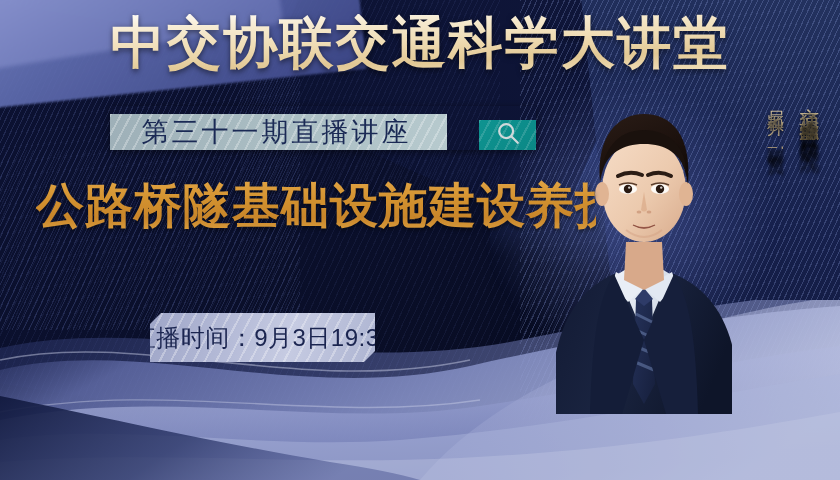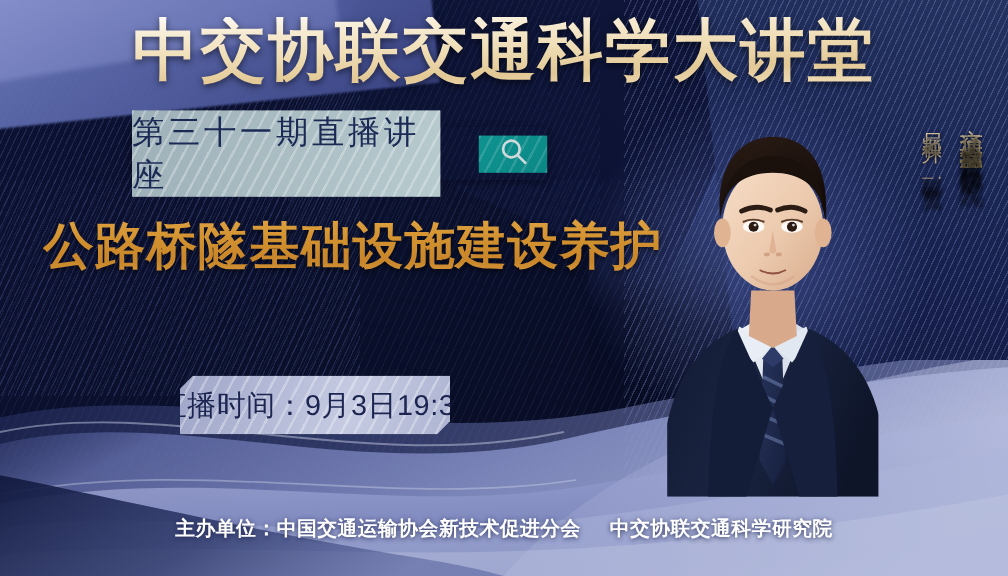--- a/index.html
+++ b/index.html
@@ -78,22 +78,22 @@
     font-family:"DejaVu Sans","Liberation Sans",sans-serif;
     background:linear-gradient(178deg,#ffffff 0%,#f7ecd4 22%,#efdcb4 48%,#e2c894 72%,#f3e4c4 100%);
     -webkit-background-clip:text;background-clip:text;
     -webkit-text-fill-color:transparent;color:transparent;
     transform:scaleX(.97);
     filter:drop-shadow(0 2px 3px rgba(0,0,0,.55));
   }
 
   
   .searchbar{
-    position:absolute;left:110px;top:106px;width:346px;height:44px;
-    display:flex;align-items:center;
+    position:absolute;left:110px;top:106px;width:426px;height:44px;
+    display:flex;align-items:flex-end;
     box-shadow:0 2px 7px rgba(0,0,0,.45);
     gap:32px;
   }
   .searchbar .field{
     flex:1;
     display:flex;align-items:center;justify-content:center;
     background:
       repeating-linear-gradient(118deg,rgba(255,255,255,.28) 0 2px,rgba(255,255,255,0) 2px 9px),
       linear-gradient(100deg,#9eb0b8 0%,#a9bcc2 45%,#b7cace 100%);
     color:#1b2a55;
@@ -105,21 +105,21 @@
     background:
       repeating-linear-gradient(118deg,rgba(255,255,255,.14) 0 2px,rgba(255,255,255,0) 2px 9px),
       linear-gradient(135deg,#0e9390 0%,#0b8886 100%);
     display:flex;align-items:center;justify-content:center;
   }
   .searchbar .sbtn svg{width:26px;height:26px;}
 
   
   .subtitle{
     position:absolute;left:36px;top:180px;width:560px;
-    font-size:42px;line-height:50px;font-weight:700;
+    font-size:48px;line-height:50px;font-weight:700;
     letter-spacing:1px;
     font-family:"DejaVu Sans","Liberation Sans",sans-serif;
     background:linear-gradient(180deg,#e0a343 0%,#d2912f 40%,#c8852a 75%,#d89b3c 100%);
     -webkit-background-clip:text;background-clip:text;
     -webkit-text-fill-color:transparent;color:transparent;
     filter:drop-shadow(0 2px 2px rgba(0,0,0,.5));
   }
   .subtitle .ln{display:block;white-space:nowrap;}
 
   
@@ -341,17 +341,14 @@
 
   <div class="subtitle">
     <span class="ln">公路桥隧基础设施建设养护</span>
   </div>
 
   <div class="timepill">直播时间：9月3日19:30</div>
 
   <div class="vtxt vtxt-org">交通运输部公路科学研究院</div>
   <div class="vtxt vtxt-name">尼颖升 副研究员</div>
 
-  <div class="footer">
-    <span>主办单位：</span><span>中国交通运输协会新技术促进分会</span><span class="gap"></span><span>中交协联交通科学研究院</span>
-  </div>
 
 </div>
 
 </body></html>

